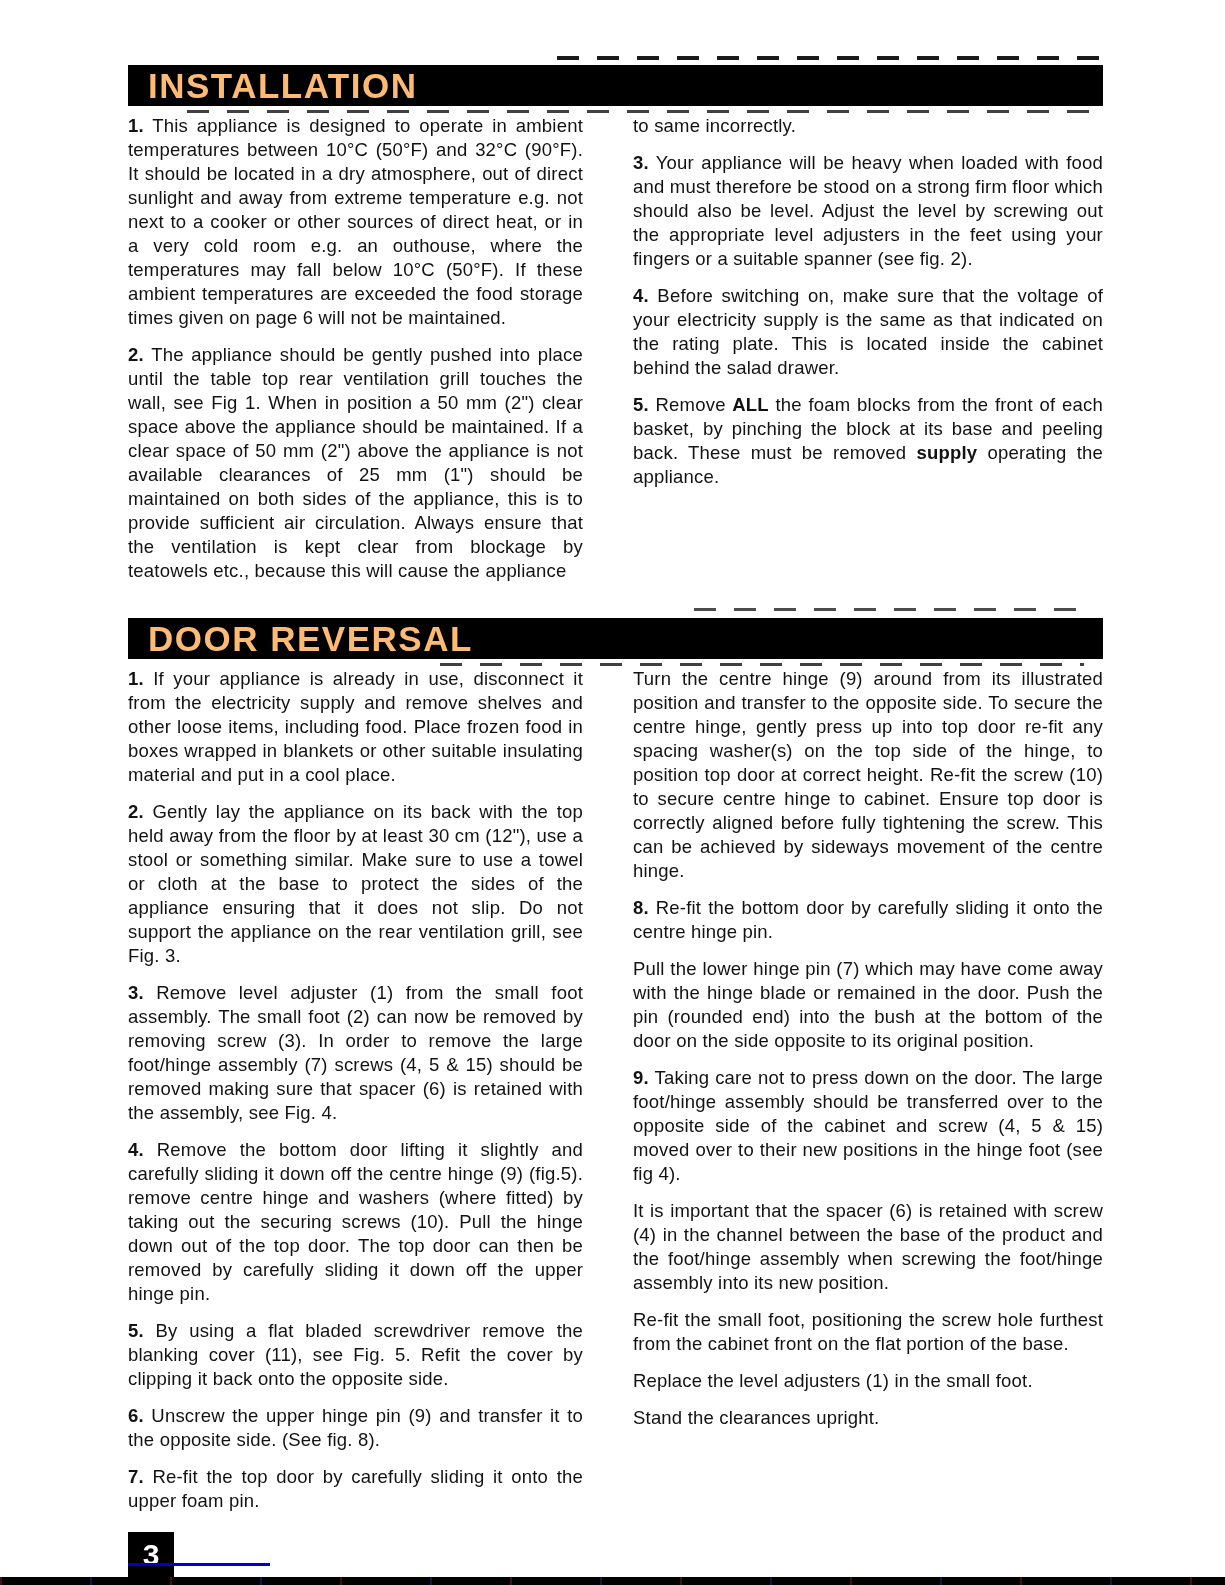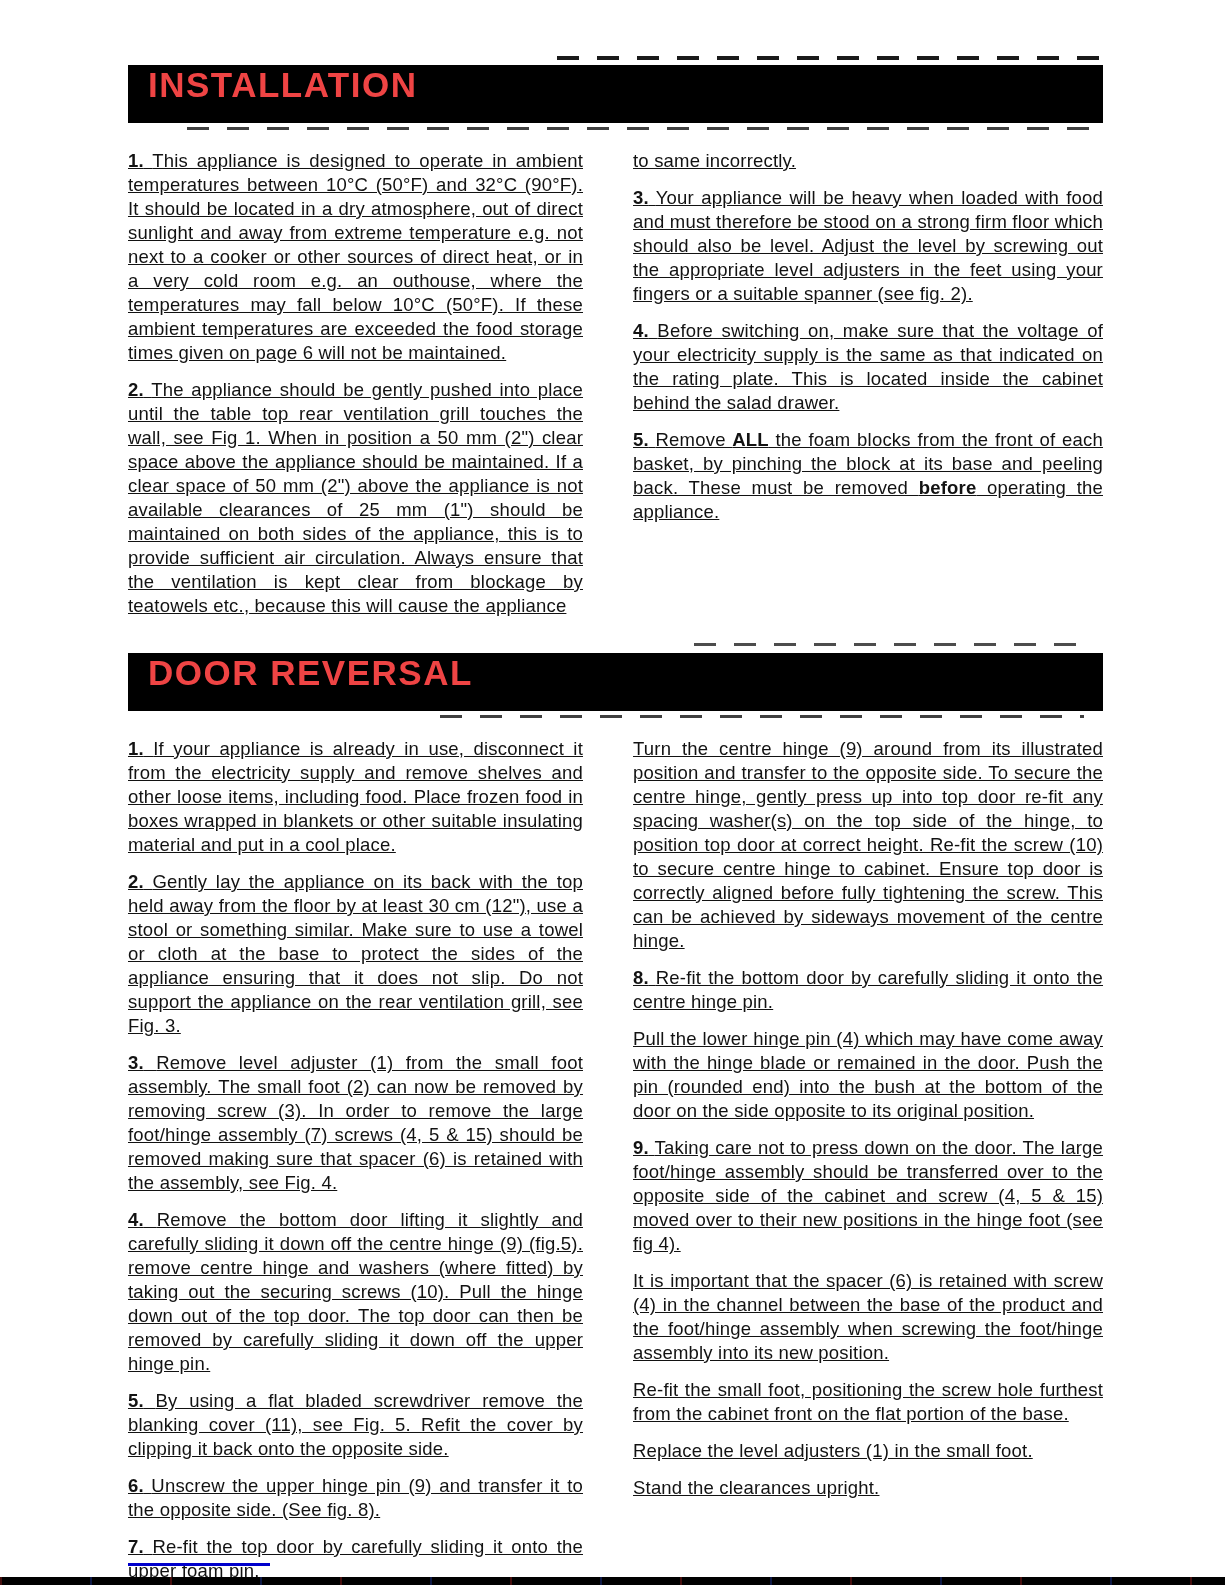--- a/index.html
+++ b/index.html
@@ -14,47 +14,46 @@
     color: #121212;
   }
   .page-content {
     position: absolute;
     left: 128px; top: 65px;
     width: 975px;
   }
   
   .section-bar {
     position: relative;
-    height: 58px;
+    height: 41px;
     background: #000;
-    color: #ef4444;
+    color: #fdba74;
     display: flex;
-    align-items: flex-start;
+    align-items: flex-end;
     padding-left: 20px;
     box-sizing: border-box;
     font-size: 35px;
     font-weight: 800;
     letter-spacing: 1.5px;
   }
   
   .dashes {
     position: absolute;
     height: 4px;
     background: repeating-linear-gradient(90deg, #000 0 22px, transparent 22px 40px);
     opacity: 0.9;
   }
   .bar-install .dashes-top    { top: -9px;  right: 0;    width: 56%; }
   .bar-install .dashes-bottom { bottom: -7px; left: 6%;  width: 93%; height: 3px; opacity: 0.75; }
   .bar-door .dashes-top       { top: -10px; right: 2%;   width: 40%; height: 3px; opacity: 0.7; }
   .bar-door .dashes-bottom    { bottom: -7px; left: 32%; width: 66%; height: 3px; opacity: 0.75; }
   
   .columns {
     display: flex;
-    margin-top: 26px;
-    text-decoration: underline;
+    margin-top: 8px;
   }
   .col-left  { width: 455px; }
   .col-gap   { width: 50px; flex: none; }
   .col-right { width: 470px; }
   .col p {
     margin: 0 0 13px 0;
     font-size: 18.5px;
     line-height: 24px;
     text-align: justify;
     letter-spacing: 0.2px;
@@ -106,21 +105,21 @@
   <div class="columns">
     <div class="col col-left">
       <p><span class="pnum">1.</span> <span>This appliance is designed to operate in ambient temperatures between 10°C (50°F) and 32°C (90°F). It should be located in a dry atmosphere, out of direct sunlight and away from extreme temperature e.g. not next to a cooker or other sources of direct heat, or in a very cold room e.g. an outhouse, where the temperatures may fall below 10°C (50°F). If these ambient temperatures are exceeded the food storage times given on page 6 will not be maintained.</span></p>
       <p><span class="pnum">2.</span> <span>The appliance should be gently pushed into place until the table top rear ventilation grill touches the wall, see Fig 1. When in position a 50 mm (2") clear space above the appliance should be maintained. If a clear space of 50 mm (2") above the appliance is not available clearances of 25 mm (1") should be maintained on both sides of the appliance, this is to provide sufficient air circulation. Always ensure that the ventilation is kept clear from blockage by teatowels etc., because this will cause the appliance</span></p>
     </div>
     <div class="col-gap"></div>
     <div class="col col-right">
       <p><span>to same incorrectly.</span></p>
       <p><span class="pnum">3.</span> <span>Your appliance will be heavy when loaded with food and must therefore be stood on a strong firm floor which should also be level. Adjust the level by screwing out the appropriate level adjusters in the feet using your fingers or a suitable spanner (see fig. 2).</span></p>
       <p><span class="pnum">4.</span> <span>Before switching on, make sure that the voltage of your electricity supply is the same as that indicated on the rating plate. This is located inside the cabinet behind the salad drawer.</span></p>
-      <p><span class="pnum">5.</span> <span>Remove </span><span class="b">ALL</span><span> the foam blocks from the front of each basket, by pinching the block at its base and peeling back. These must be removed </span><span class="b">before</span><span> operating the appliance.</span></p>
+      <p><span class="pnum">5.</span> <span>Remove </span><span class="b">ALL</span><span> the foam blocks from the front of each basket, by pinching the block at its base and peeling back. These must be removed </span><span class="b">supply</span><span> operating the appliance.</span></p>
     </div>
   </div>
 
   <div class="section-bar bar-door section-door">
     <span class="dashes dashes-top"></span>
     <span>DOOR REVERSAL</span>
     <span class="dashes dashes-bottom"></span>
   </div>
 
   <div class="columns">
@@ -131,21 +130,21 @@
       <p><span class="pnum">4.</span> <span>Remove the bottom door lifting it slightly and carefully sliding it down off the centre hinge (9) (fig.5). remove centre hinge and washers (where fitted) by taking out the securing screws (10). Pull the hinge down out of the top door. The top door can then be removed by carefully sliding it down off the upper hinge pin.</span></p>
       <p><span class="pnum">5.</span> <span>By using a flat bladed screwdriver remove the blanking cover (11), see Fig. 5. Refit the cover by clipping it back onto the opposite side.</span></p>
       <p><span class="pnum">6.</span> <span>Unscrew the upper hinge pin (9) and transfer it to the opposite side. (See fig. 8).</span></p>
       <p><span class="pnum">7.</span> <span>Re-fit the top door by carefully sliding it onto the upper foam pin.</span></p>
       <div class="page-badge">3</div>
     </div>
     <div class="col-gap"></div>
     <div class="col col-right">
       <p><span>Turn the centre hinge (9) around from its illustrated position and transfer to the opposite side. To secure the centre hinge, gently press up into top door re-fit any spacing washer(s) on the top side of the hinge, to position top door at correct height. Re-fit the screw (10) to secure centre hinge to cabinet. Ensure top door is correctly aligned before fully tightening the screw. This can be achieved by sideways movement of the centre hinge.</span></p>
       <p><span class="pnum">8.</span> <span>Re-fit the bottom door by carefully sliding it onto the centre hinge pin.</span></p>
-      <p><span>Pull the lower hinge pin (4) which may have come away with the hinge blade or remained in the door. Push the pin (rounded end) into the bush at the bottom of the door on the side opposite to its original position.</span></p>
+      <p><span>Pull the lower hinge pin (7) which may have come away with the hinge blade or remained in the door. Push the pin (rounded end) into the bush at the bottom of the door on the side opposite to its original position.</span></p>
       <p><span class="pnum">9.</span> <span>Taking care not to press down on the door. The large foot/hinge assembly should be transferred over to the opposite side of the cabinet and screw (4, 5 &amp; 15) moved over to their new positions in the hinge foot (see fig 4).</span></p>
       <p><span>It is important that the spacer (6) is retained with screw (4) in the channel between the base of the product and the foot/hinge assembly when screwing the foot/hinge assembly into its new position.</span></p>
       <p><span>Re-fit the small foot, positioning the screw hole furthest from the cabinet front on the flat portion of the base.</span></p>
       <p><span>Replace the level adjusters (1) in the small foot.</span></p>
       <p><span>Stand the clearances upright.</span></p>
     </div>
   </div>
 
 </div>
 

